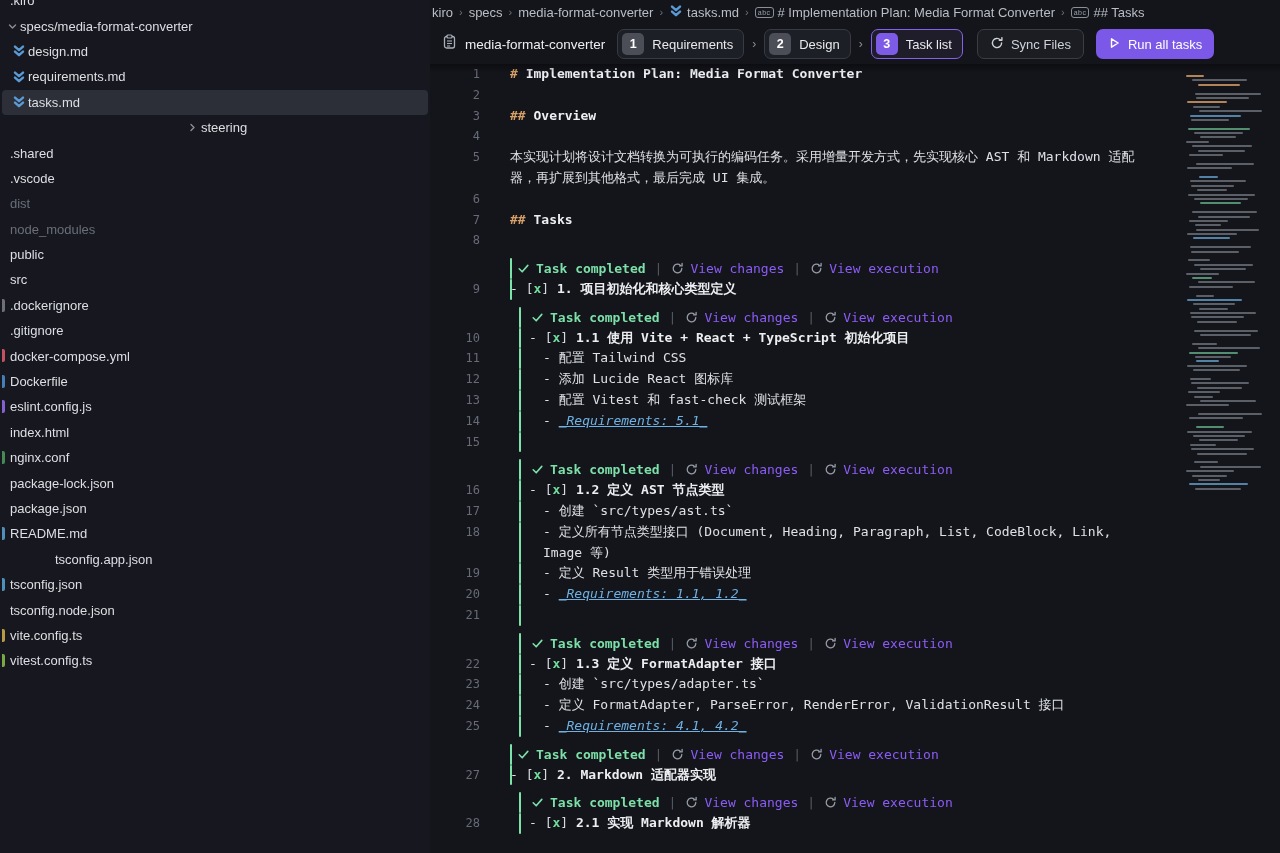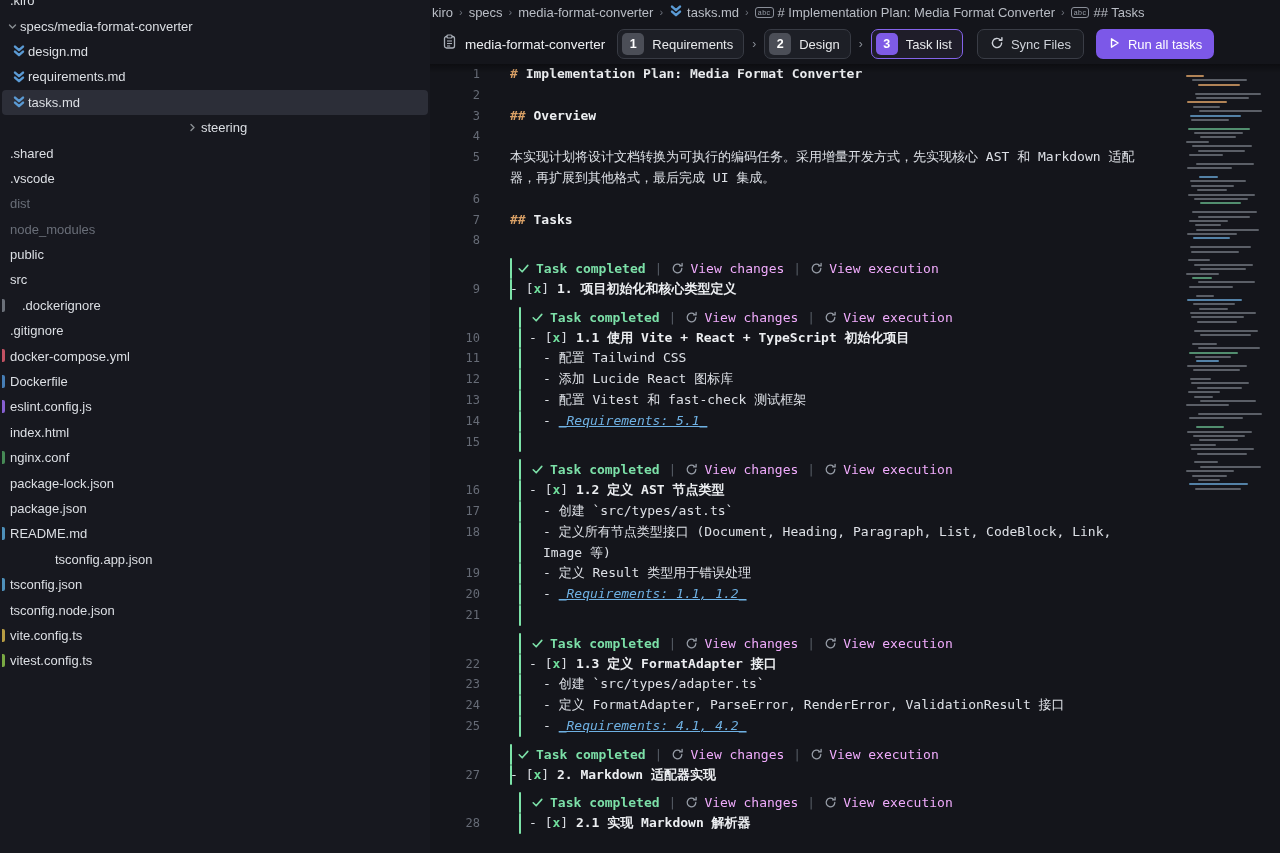--- a/index.html
+++ b/index.html
@@ -65,21 +65,21 @@
   .erow.lens { margin-top:7px; }
   .bar { position:absolute; top:0; bottom:0; width:2px; background:#7ce3a8; border-radius:1px; }
   .hmark { color:#d9a066; font-weight:700; }
   .htext { color:#eceef1; font-weight:700; }
   .tasknum { color:#eceef1; font-weight:600;margin-top:27px; }
   .cbx { color:#d7dae0; }
   .cbx b { color:#6fdc9b; font-weight:700; }
   .req { color:#6fb1e3; font-style:italic; text-decoration:underline; }
   .lens-line { display:flex; align-items:center; height:20.8px; white-space:pre; }
   .lens-done { color:#7ce0a8; font-weight:700; }
-  .lens-act { color:#f0abfc; cursor:pointer; }
+  .lens-act { color:#8b5cf6; cursor:pointer; }
   .lens-sep { color:#545a63; padding:0 9px; }
   .lens-line svg { margin-right:6px; flex:0 0 auto; }
 
   
   #minimap { position:absolute; right:10px; top:74px; width:88px; height:440px; z-index:4; }
   .mrow { height:4.4px; position:relative; }
   .mrow i { position:absolute; top:1px; height:2px; border-radius:1px; display:block; }
 </style>
 </head>
 <body>
@@ -145,21 +145,21 @@
         </div>
         <div class="srow dim" style="padding-left: 8px;">
           <span>node_modules</span>
         </div>
         <div class="srow" style="padding-left: 8px;">
           <span>public</span>
         </div>
         <div class="srow" style="padding-left: 8px;">
           <span>src</span>
         </div>
-        <div class="srow" style="padding-left: 20px;">
+        <div class="srow" style="padding-left: 8px;">
           <span class="sliver" style="background:#7a8089"></span>
           <span>.dockerignore</span>
         </div>
         <div class="srow" style="padding-left: 8px;">
           <span>.gitignore</span>
         </div>
         <div class="srow" style="padding-left: 8px;">
           <span class="sliver" style="background:#e05c6e"></span>
           <span>docker-compose.yml</span>
         </div>

